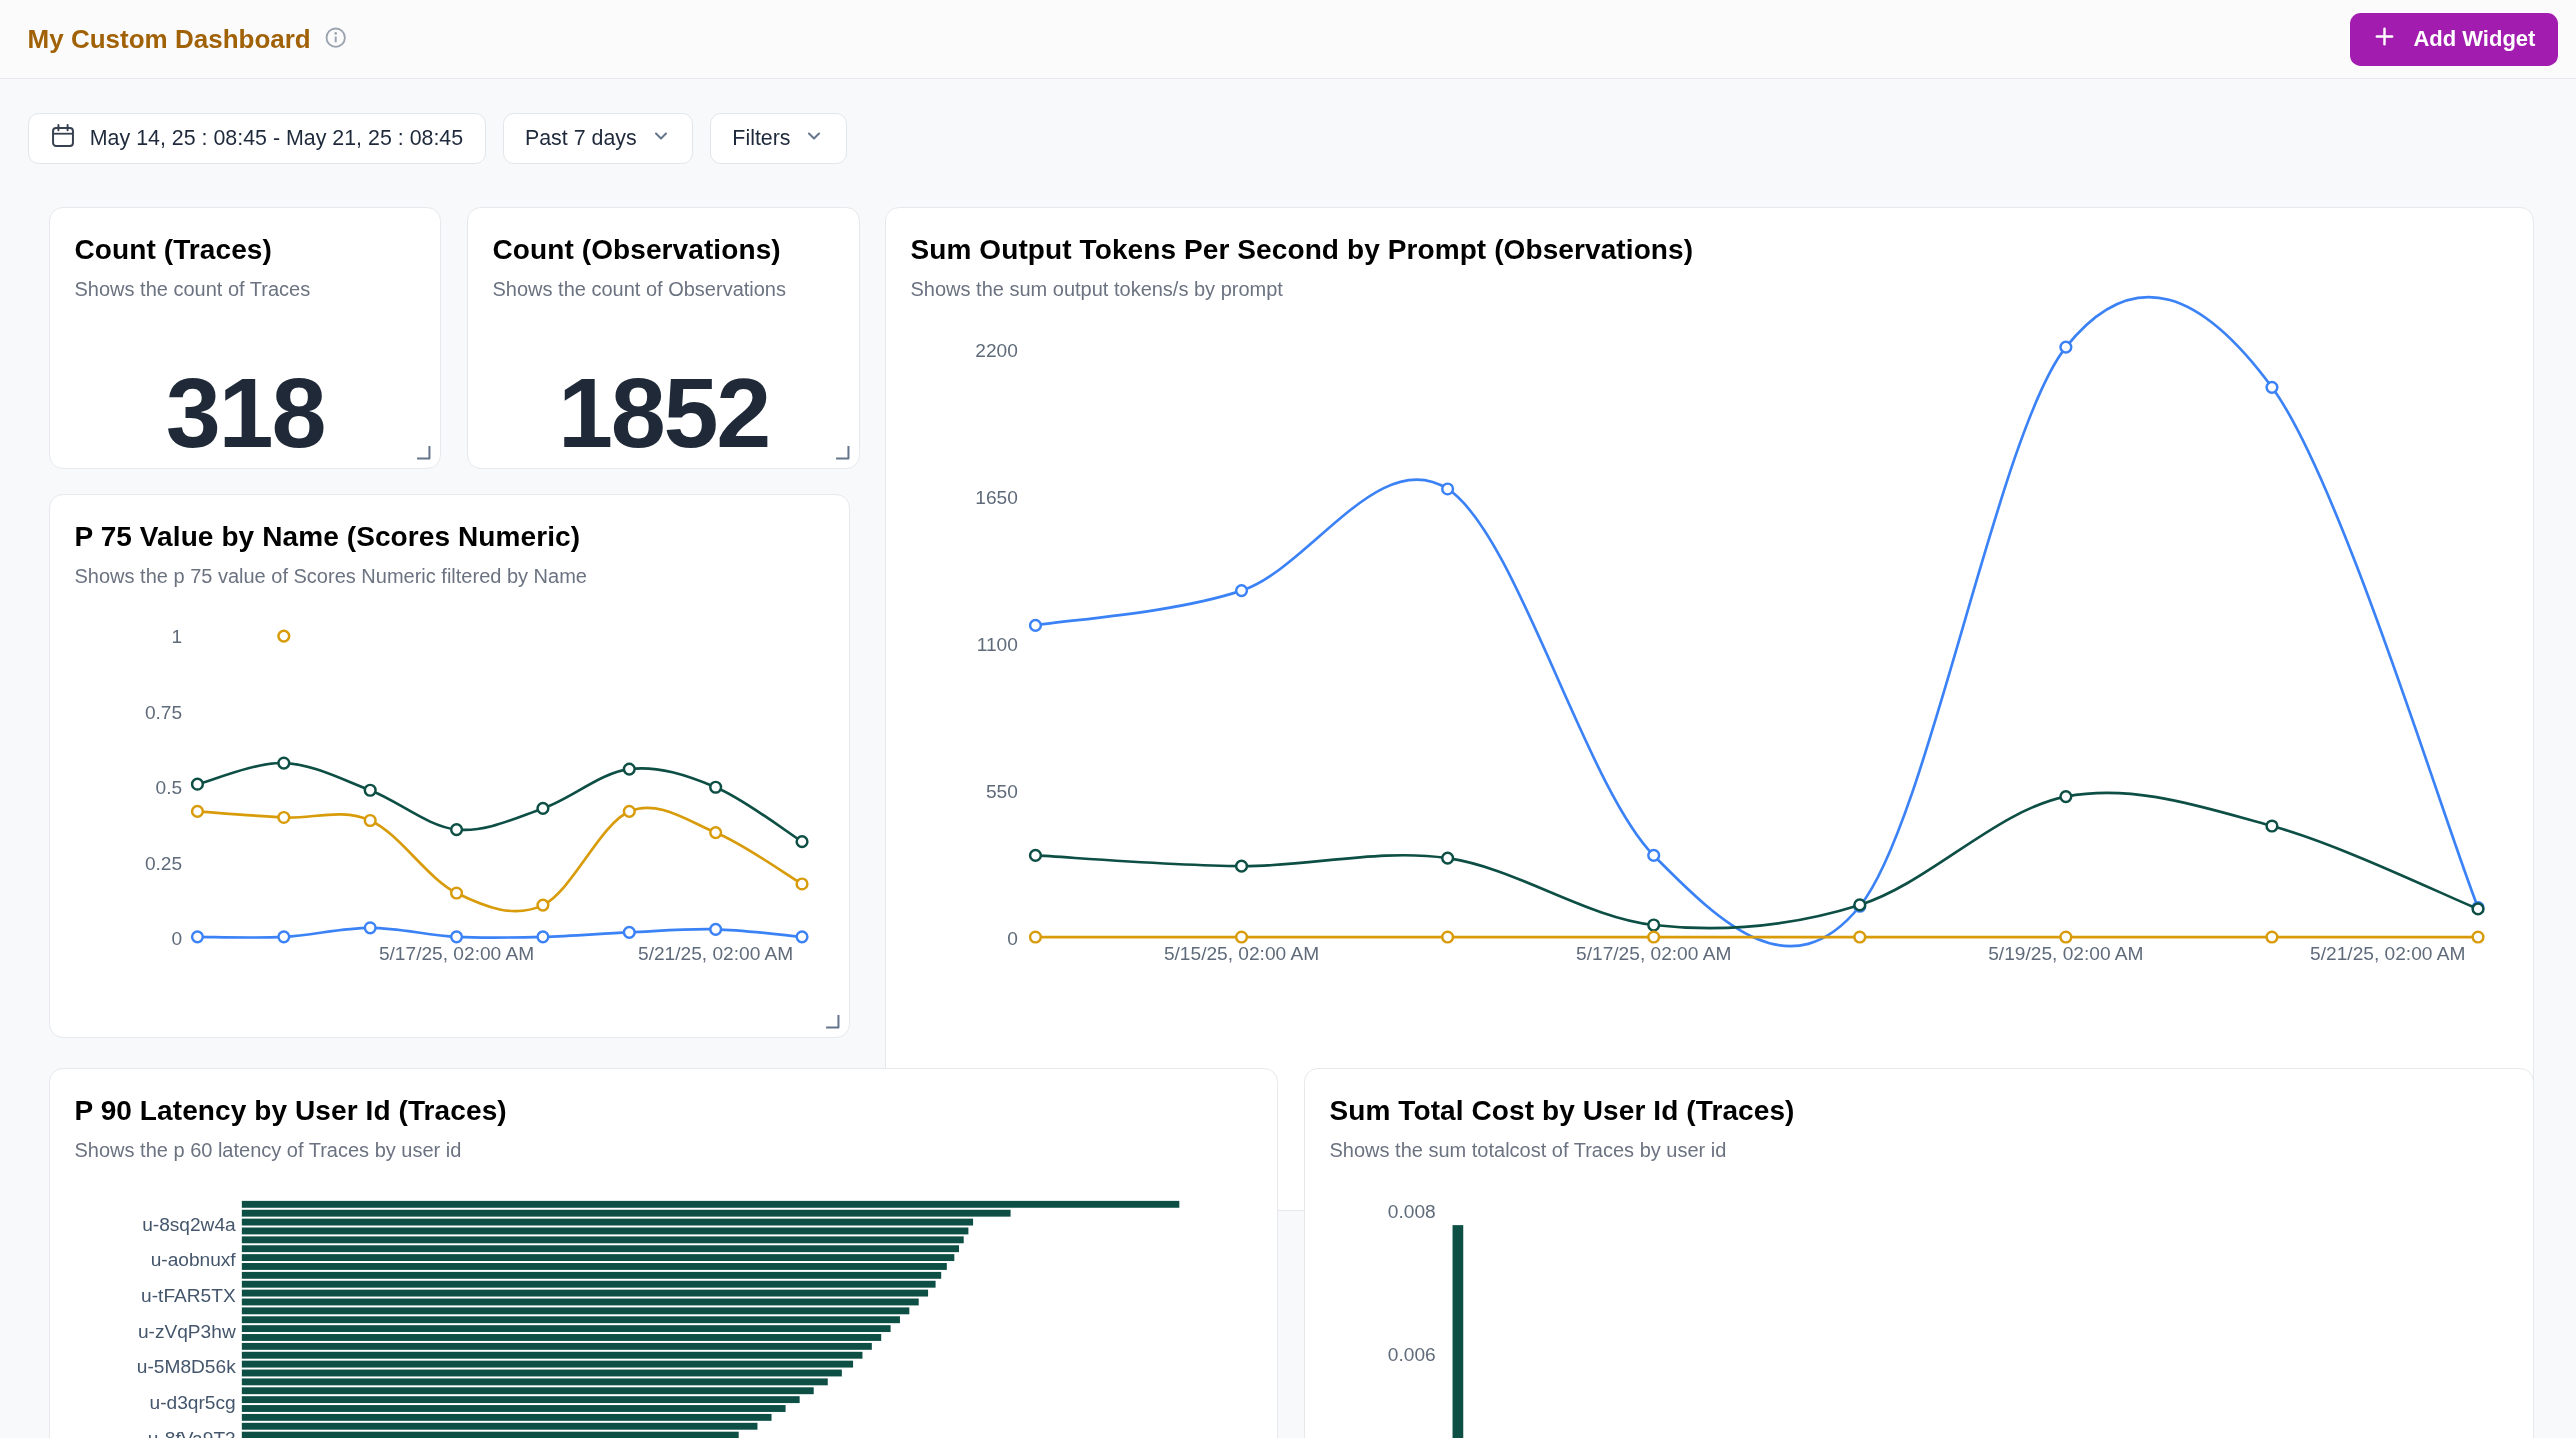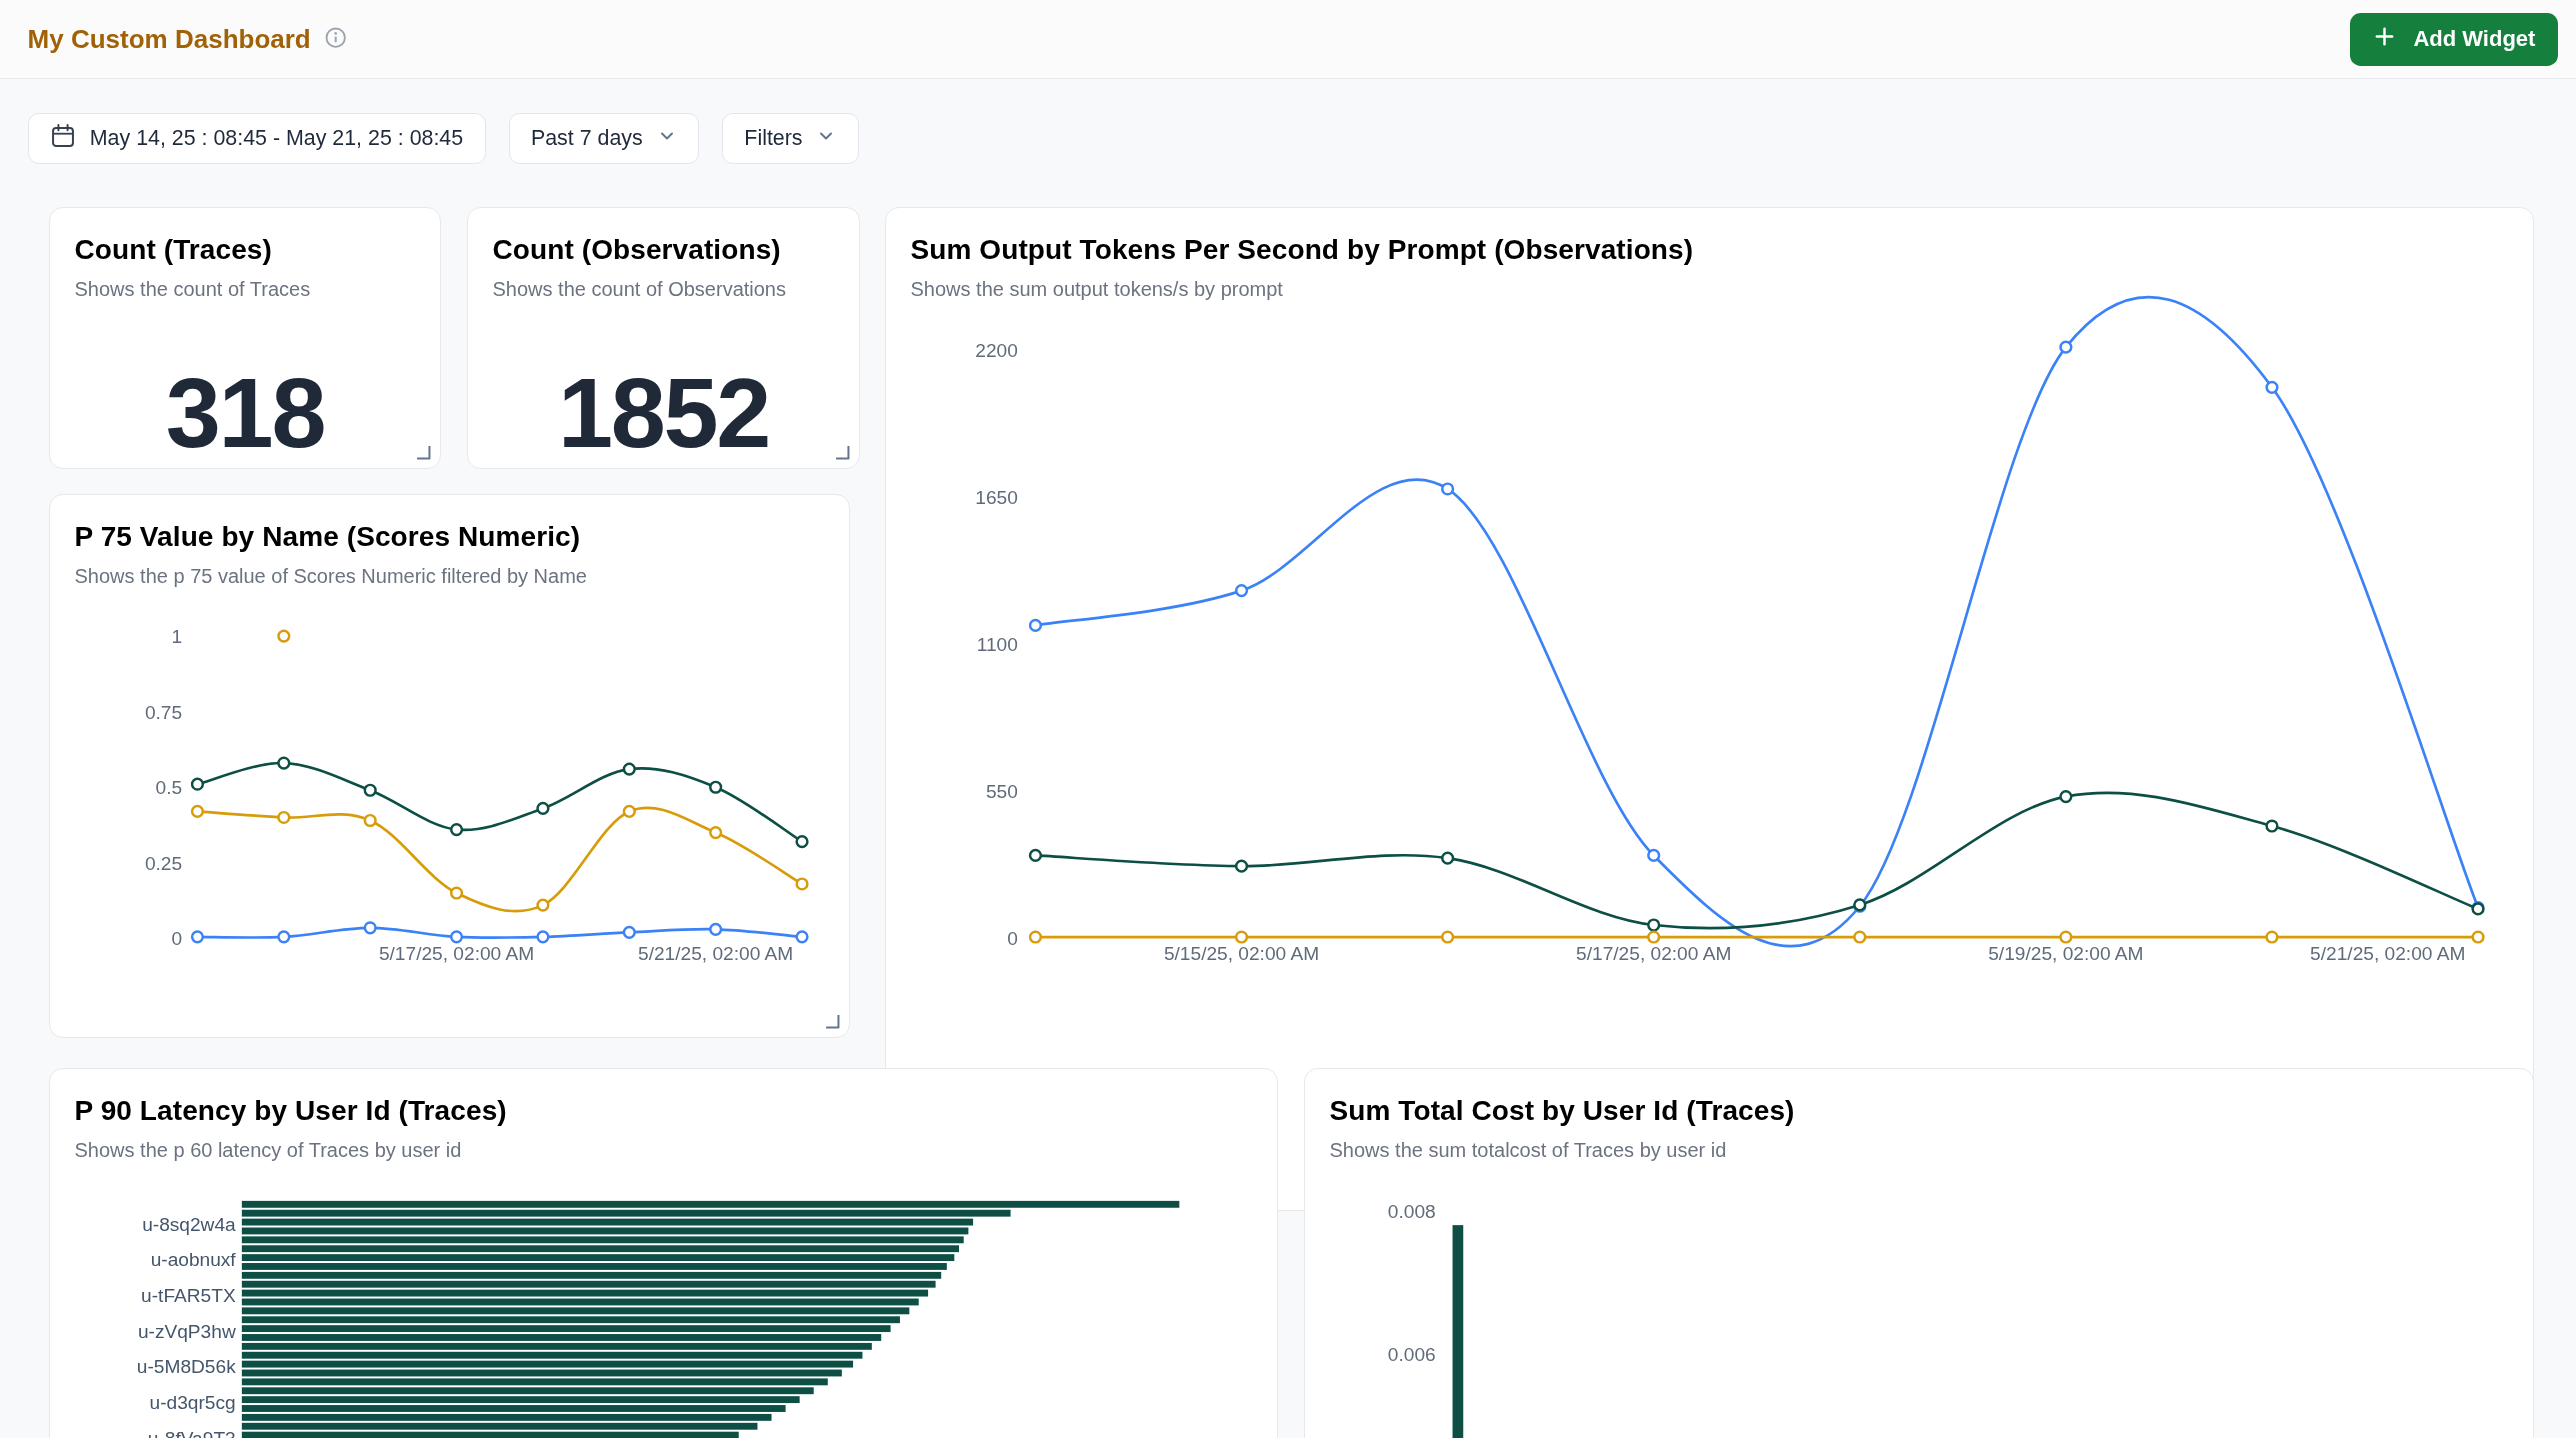--- a/index.html
+++ b/index.html
@@ -4,26 +4,26 @@
 <style>
   *{box-sizing:border-box;margin:0;padding:0}
   html,body{width:2576px;height:1439px;overflow:hidden;background:#f8f9fa;
     font-family:"Liberation Sans",sans-serif;color:#0f172a;position:relative}
 
   
   .header{position:absolute;left:0;top:0;width:2576px;height:79px;background:#fbfbfc;
     border-bottom:1.5px solid #e7e9ed;display:flex;align-items:center;padding:0 17.6px 0 27.6px;gap:13.8px;z-index:2}
   .page-title{font-size:26px;font-weight:700;color:#a16207}
   .info-btn{display:flex;align-items:center;background:none;border:none;cursor:pointer}
-  .add-widget{margin-left:auto;display:flex;align-items:center;gap:17px;background:#15803d;color:#fff;
+  .add-widget{margin-left:auto;display:flex;align-items:center;gap:17px;background:#a21caf;color:#fff;
     border:none;border-radius:10.7px;height:53px;padding:0 23px;font-size:22px;font-weight:600;
     font-family:inherit;cursor:pointer}
 
   
-  .toolbar{position:absolute;left:27.6px;top:113px;display:flex;gap:23px;z-index:2}
+  .toolbar{position:absolute;left:27.6px;top:113px;display:flex;gap:17px;z-index:2}
   .control{display:flex;align-items:center;gap:13.8px;height:51px;background:#fff;border:1.5px solid #e2e6ea;
     border-radius:10.7px;padding:0 21.4px;font-size:21.4px;color:#1e293b;font-weight:500;font-family:inherit;cursor:pointer}
 
   
   .card{position:absolute;background:#fff;border:1.5px solid #e6e8ec;border-radius:13.8px;padding:26px 24.5px}
   .card h2{font-size:28px;font-weight:600;color:#000000;margin-bottom:12.2px;letter-spacing:0.1px}
   .card .sub{font-size:20px;color:#6b7280;font-weight:400}
   .big{font-size:99px;font-weight:700;color:#1f2937;text-align:center;margin-top:62px;line-height:1;letter-spacing:-2.3px}
   .resize{position:absolute;right:9.2px;bottom:7.7px;display:flex}
 

